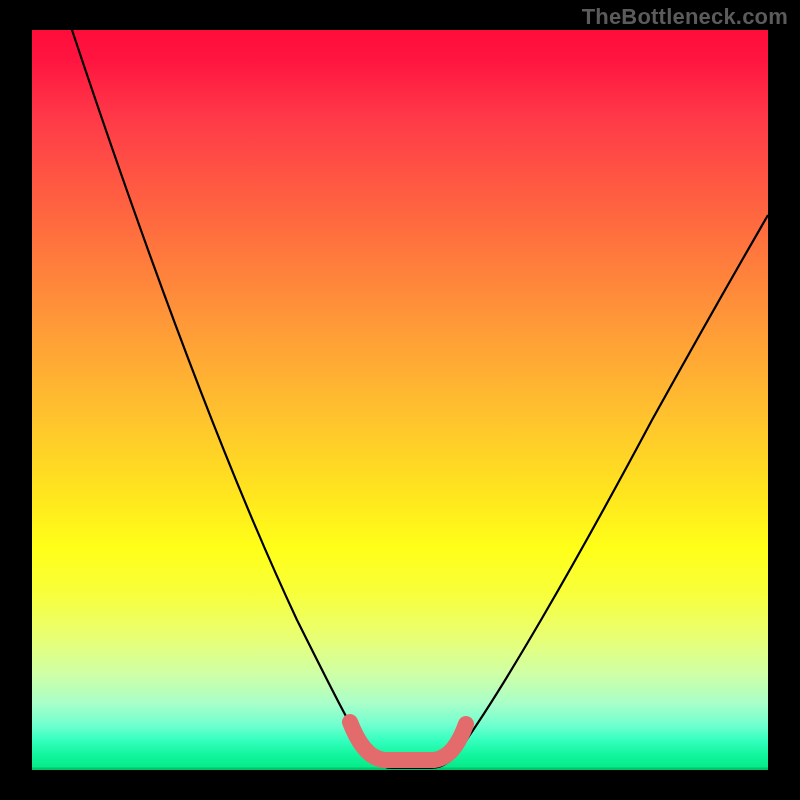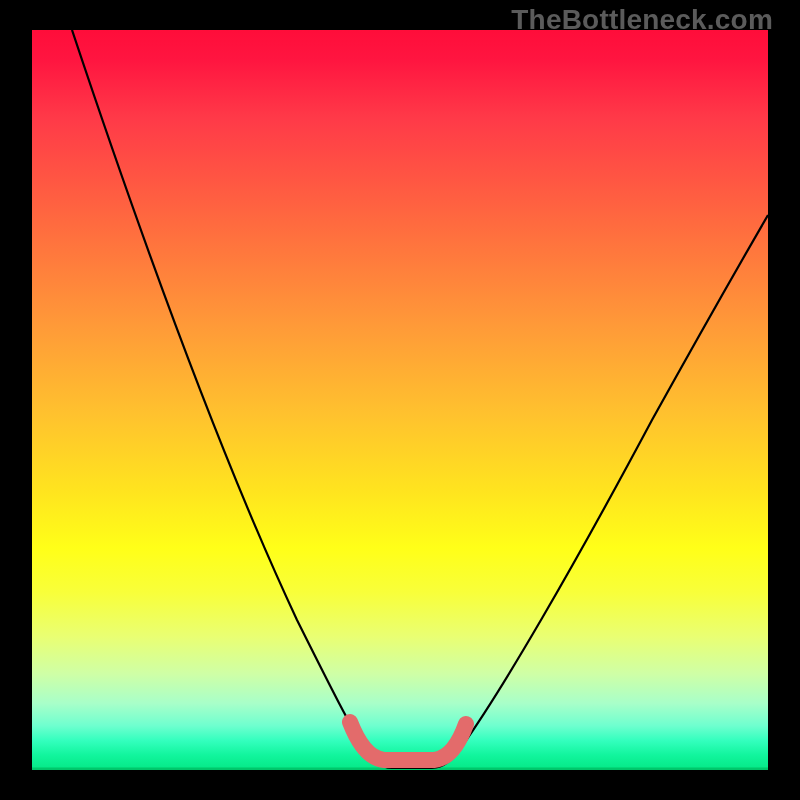--- a/index.html
+++ b/index.html
@@ -13,22 +13,22 @@
   }
   .frame {
     position: relative;
     width: 800px;
     height: 800px;
     background: #000;
   }
   .watermark {
     position: absolute;
     top: 4px;
-    right: 27px;
-    font-size: 28px;
+    right: 12px;
+    font-size: 22px;
     font-weight: 600;
     color: #5b5b5b;
     letter-spacing: 0.2px;
     z-index: 10;
   }
   .plot-area {
     position: absolute;
     top: 30px;
     left: 32px;
     width: 736px;

